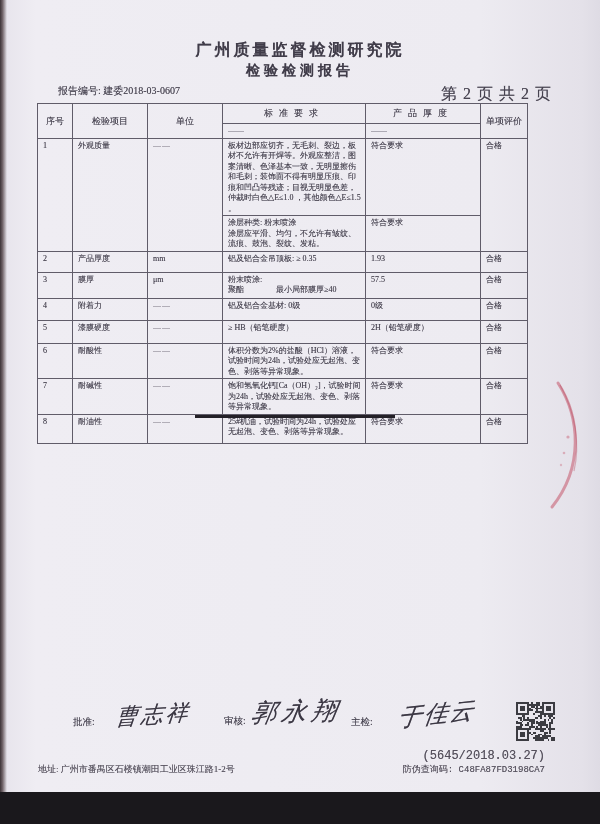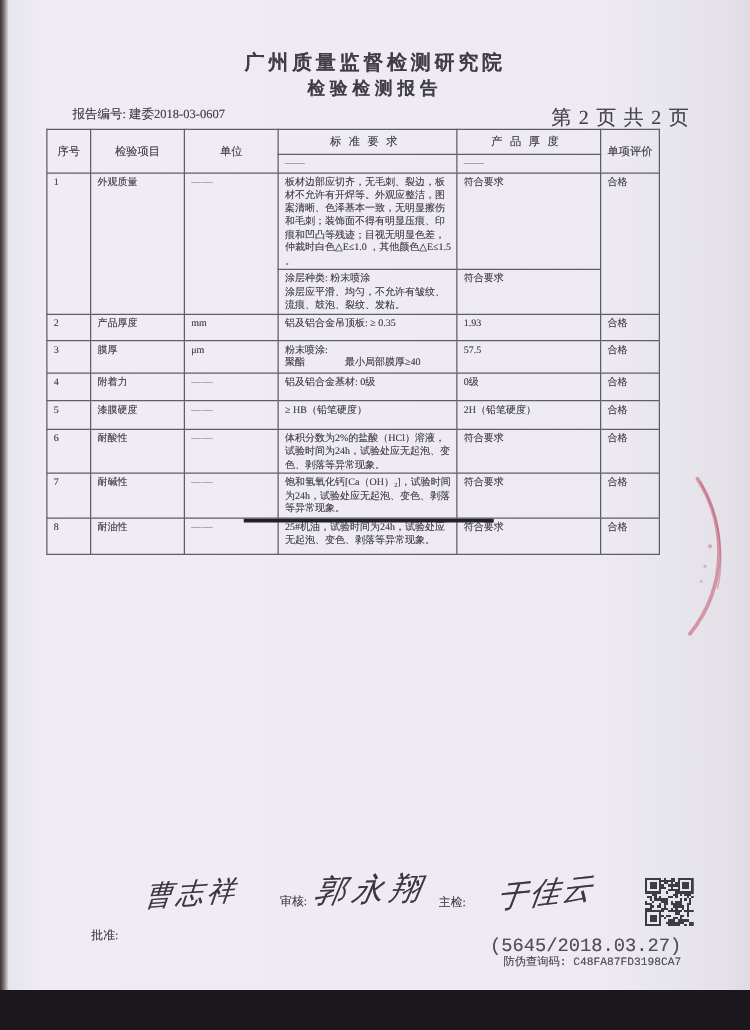--- a/index.html
+++ b/index.html
@@ -39,21 +39,21 @@
 
   .sig-label{position:absolute;font-size:9.5px;color:#474350;}
   .sig{position:absolute;font-style:italic;color:#3b3743;white-space:nowrap;}
   .sig1{left:116px;top:700px;font-size:22px;transform:rotate(-4deg) skewX(-10deg);letter-spacing:3px;}
   .sig2{left:252px;top:695px;font-size:25px;transform:rotate(-2deg) skewX(-12deg);letter-spacing:5px;}
   .sig3{left:398px;top:698px;font-size:24px;transform:rotate(-6deg) skewX(-14deg);letter-spacing:2px;}
 
   .qr{position:absolute;left:516px;top:702px;width:39px;height:39px;}
   .stamp-arc{position:absolute;left:540px;top:375px;width:60px;height:140px;pointer-events:none;}
 
-  .serial{position:absolute;right:55px;top:749px;font-size:15px;font-family:"Liberation Mono","DejaVu Sans Mono",monospace;color:#55505c;}
+  .serial{position:absolute;right:55px;top:749px;font-size:12px;font-family:"Liberation Mono","DejaVu Sans Mono",monospace;color:#55505c;}
   .address{position:absolute;left:38px;top:763px;font-size:9px;color:#55505c;}
   .anti{position:absolute;right:55px;top:763px;font-size:9px;color:#55505c;}
   .mono{font-family:"Liberation Mono","DejaVu Sans Mono",monospace;padding-left:46px;}
 </style>
 </head>
 <body>
 
 <div class="scan soft">
 
   <div class="title1">广州质量监督检测研究院</div>
@@ -171,21 +171,21 @@
   <div class="divider"></div>
 
   <svg class="stamp-arc" viewBox="0 0 60 140">
     <path d="M18,8 C40,42 44,92 12,132" fill="none" stroke="#c2485e" stroke-width="3" stroke-linecap="round" opacity="0.5"></path>
     <path d="M20,10 C36,38 40,70 34,96" fill="none" stroke="#b23a50" stroke-width="1.2" opacity="0.35"></path>
     <circle cx="28" cy="62" r="1.6" fill="#c2485e" opacity="0.4"></circle>
     <circle cx="24" cy="78" r="1.3" fill="#c2485e" opacity="0.35"></circle>
     <circle cx="21" cy="90" r="1.2" fill="#c2485e" opacity="0.3"></circle>
   </svg>
 
-  <span class="sig-label" style="left:73px;top:742px;font-family:Liberation Serif, serif;">批准:</span>
+  <span class="sig-label" style="left:73px;top:716px;font-family:Liberation Serif, serif;">批准:</span>
   <span class="sig sig1">曹志祥</span>
 
   <span class="sig-label" style="left:224px;top:715px;">审核:</span>
   <span class="sig sig2">郭永翔</span>
 
   <span class="sig-label" style="left:351px;top:716px;">主检:</span>
   <span class="sig sig3">于佳云</span>
 
   <svg class="qr" id="qr-svg" viewBox="0 0 21 21" shape-rendering="crispEdges">
       <rect x="0" y="0" width="1" height="1" fill="#3c3c42"></rect>
@@ -431,18 +431,19 @@
       <rect x="11" y="20" width="1" height="1" fill="#3c3c42"></rect>
       <rect x="12" y="20" width="1" height="1" fill="#3c3c42"></rect>
       <rect x="13" y="20" width="1" height="1" fill="#3c3c42"></rect>
       <rect x="14" y="20" width="1" height="1" fill="#3c3c42"></rect>
       <rect x="17" y="20" width="1" height="1" fill="#3c3c42"></rect>
       <rect x="19" y="20" width="1" height="1" fill="#3c3c42"></rect>
       <rect x="20" y="20" width="1" height="1" fill="#3c3c42"></rect>
     </svg>
 
   <div class="serial">(5645/2018.03.27)</div>
+  <div class="address">地址: 广州市番禺区石楼镇潮田工业区珠江路1-2号</div>
   <div class="anti mono">防伪查询码: C48FA87FD3198CA7</div>
 
   <div class="edge-left"></div>
   <div class="edge-bottom-white"></div>
   <div class="edge-bottom-black"></div>
 </div>
 
 </body></html>

